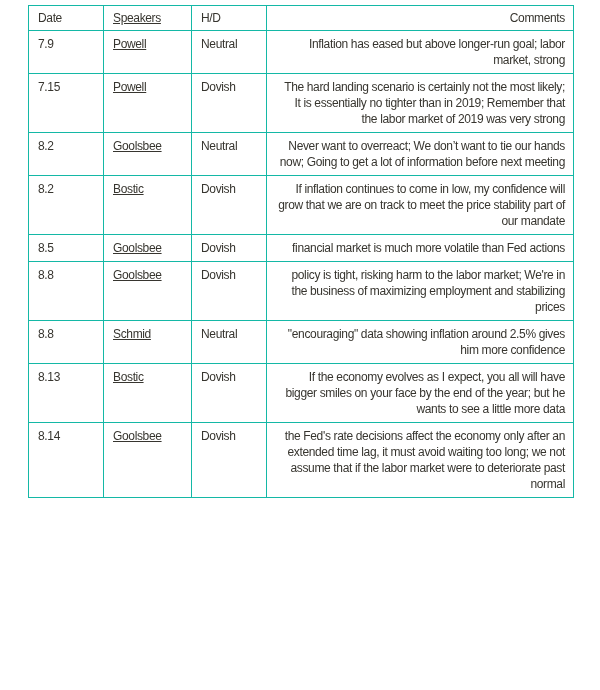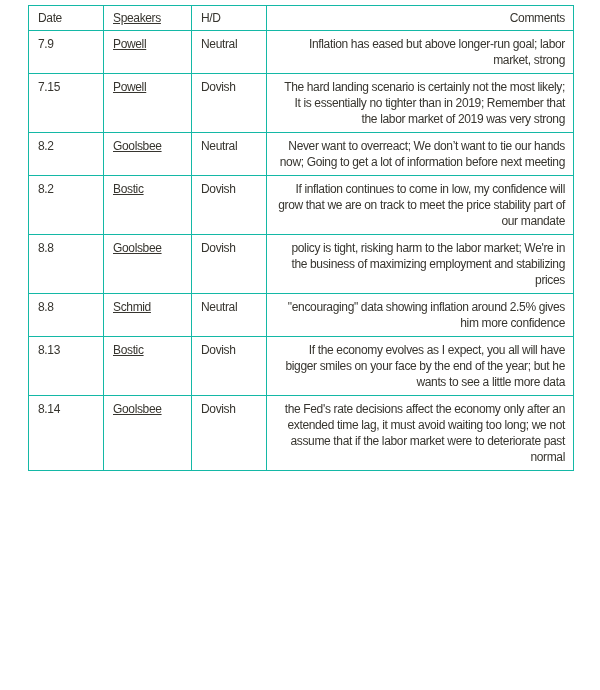--- a/index.html
+++ b/index.html
@@ -78,20 +78,26 @@
           <td class="col-stance">Neutral</td>
           <td class="col-comment">Never want to overreact; We don’t want to tie our hands now; Going to get a lot of information before next meeting</td>
         </tr>
         <tr>
           <td class="col-date">8.2</td>
           <td class="col-speaker">Bostic</td>
           <td class="col-stance">Dovish</td>
           <td class="col-comment">If inflation continues to come in low, my confidence will grow that we are on track to meet the price stability part of our mandate</td>
         </tr>
         <tr>
+          <td class="col-date">8.5</td>
+          <td class="col-speaker">Goolsbee</td>
+          <td class="col-stance">Dovish</td>
+          <td class="col-comment">financial market is much more volatile than Fed actions</td>
+        </tr>
+        <tr>
           <td class="col-date">8.8</td>
           <td class="col-speaker">Goolsbee</td>
           <td class="col-stance">Dovish</td>
           <td class="col-comment">policy is tight, risking harm to the labor market; We're in the business of maximizing employment and stabilizing prices</td>
         </tr>
         <tr>
           <td class="col-date">8.8</td>
           <td class="col-speaker">Schmid</td>
           <td class="col-stance">Neutral</td>
           <td class="col-comment">"encouraging" data showing inflation around 2.5% gives him more confidence</td>

